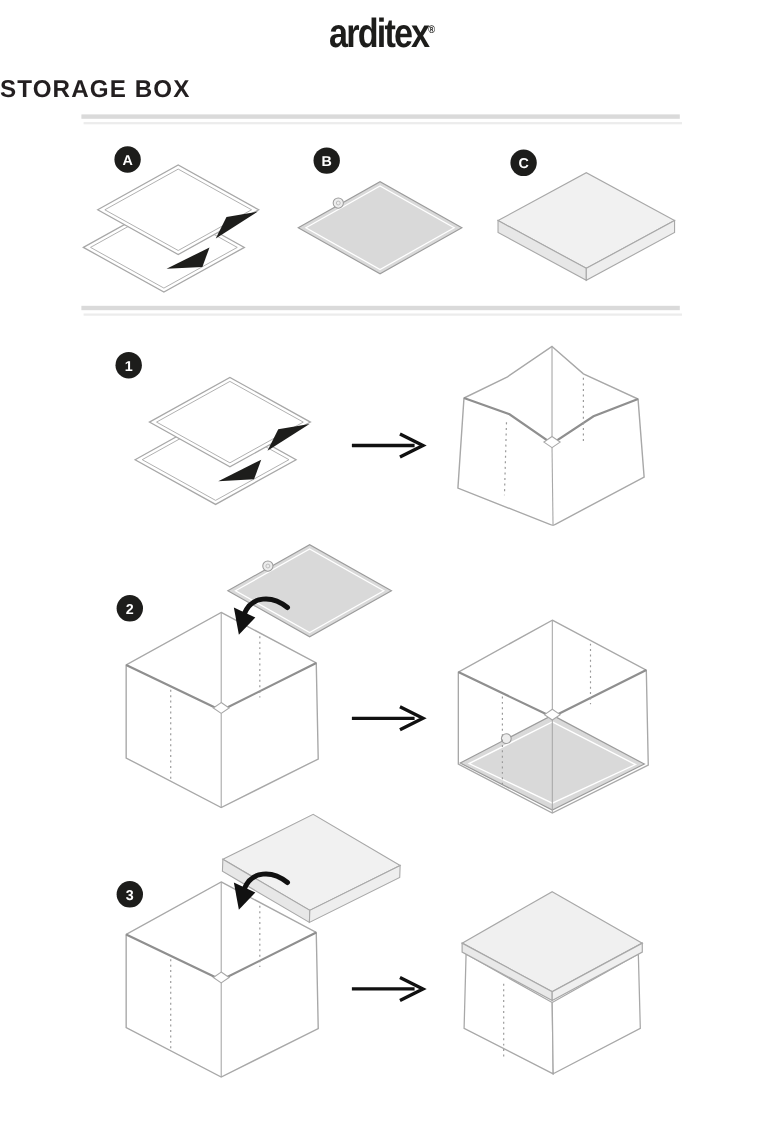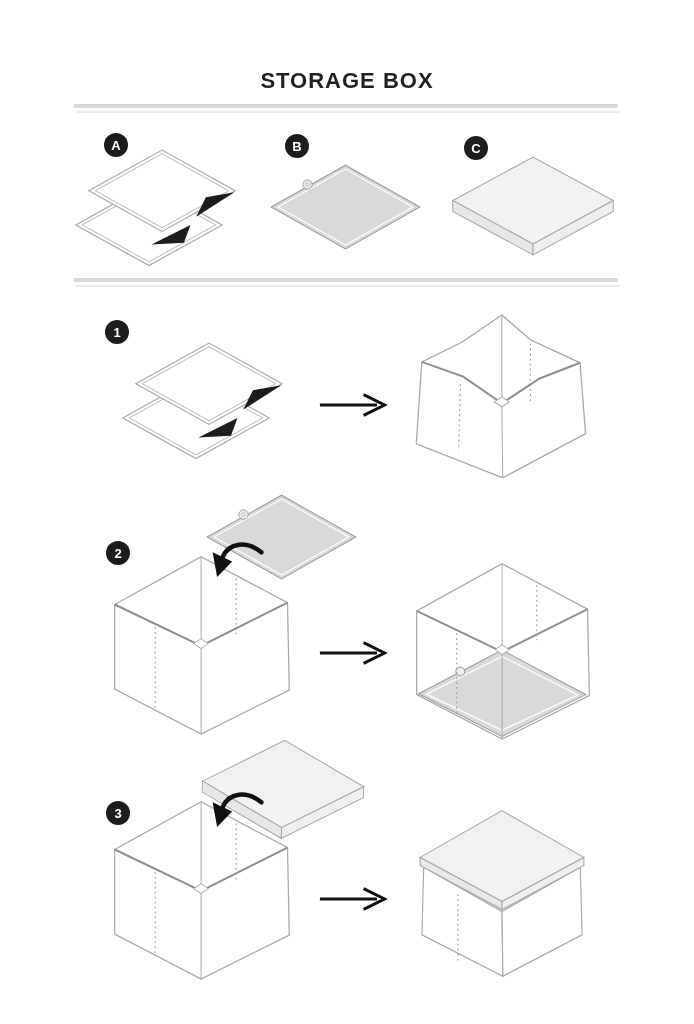--- a/index.html
+++ b/index.html
@@ -4,37 +4,40 @@
 <style>
   html,body{margin:0;padding:0;background:#ffffff;}
   #page{position:relative;width:694px;height:1024px;background:#ffffff;overflow:hidden;
         font-family:"Liberation Sans","DejaVu Sans",sans-serif;color:#1d1d1b;}
   .abs{position:absolute;}
   
   .logo-wrap{left:0;right:0;top:10px;text-align:center;}
   .logo-text{display:inline-block;font-size:37px;font-weight:800;letter-spacing:-2px;
              transform:scaleX(0.84);transform-origin:center;color:#1d1d1b;}
   .logo-reg{font-size:10px;vertical-align:super;letter-spacing:0;}
-  .page-title{left:0;right:0;top:68px;text-align:center;font-size:22px;font-weight:700;
+  .page-title{left:0;right:0;top:68px;font-size:22px;font-weight:700;
               letter-spacing:1px;color:#231f20;}
   
   .divider{left:74px;width:544px;height:12px;}
   .divider .l1{position:absolute;left:0;top:0;width:100%;height:4px;background:#dadada;}
   .divider .l2{position:absolute;left:2px;top:7px;width:100%;height:2px;background:#ececec;}
   
   .badge{width:24px;height:24px;border-radius:50%;background:#1d1d1b;color:#ffffff;
          display:flex;align-items:center;justify-content:center;
          font-size:13px;font-weight:700;line-height:1;}
   .illus svg{display:block;width:100%;height:100%;}
 </style>
 </head>
 <body>
 
 <div id="page">
 
+  <div class="abs logo-wrap">
+    <span class="logo-text"><span>arditex</span><span class="logo-reg">®</span></span>
+  </div>
   <div class="abs page-title">STORAGE BOX</div>
 
   <div class="abs divider" style="top:104px">
     <div class="l1"></div>
     <div class="l2"></div>
   </div>
 
   <div class="abs badge" style="left:104px;top:133px">A</div>
   <div class="abs illus" style="left:74px;top:146px;width:163px;height:122px">
     <svg viewBox="0 0 200 150">

